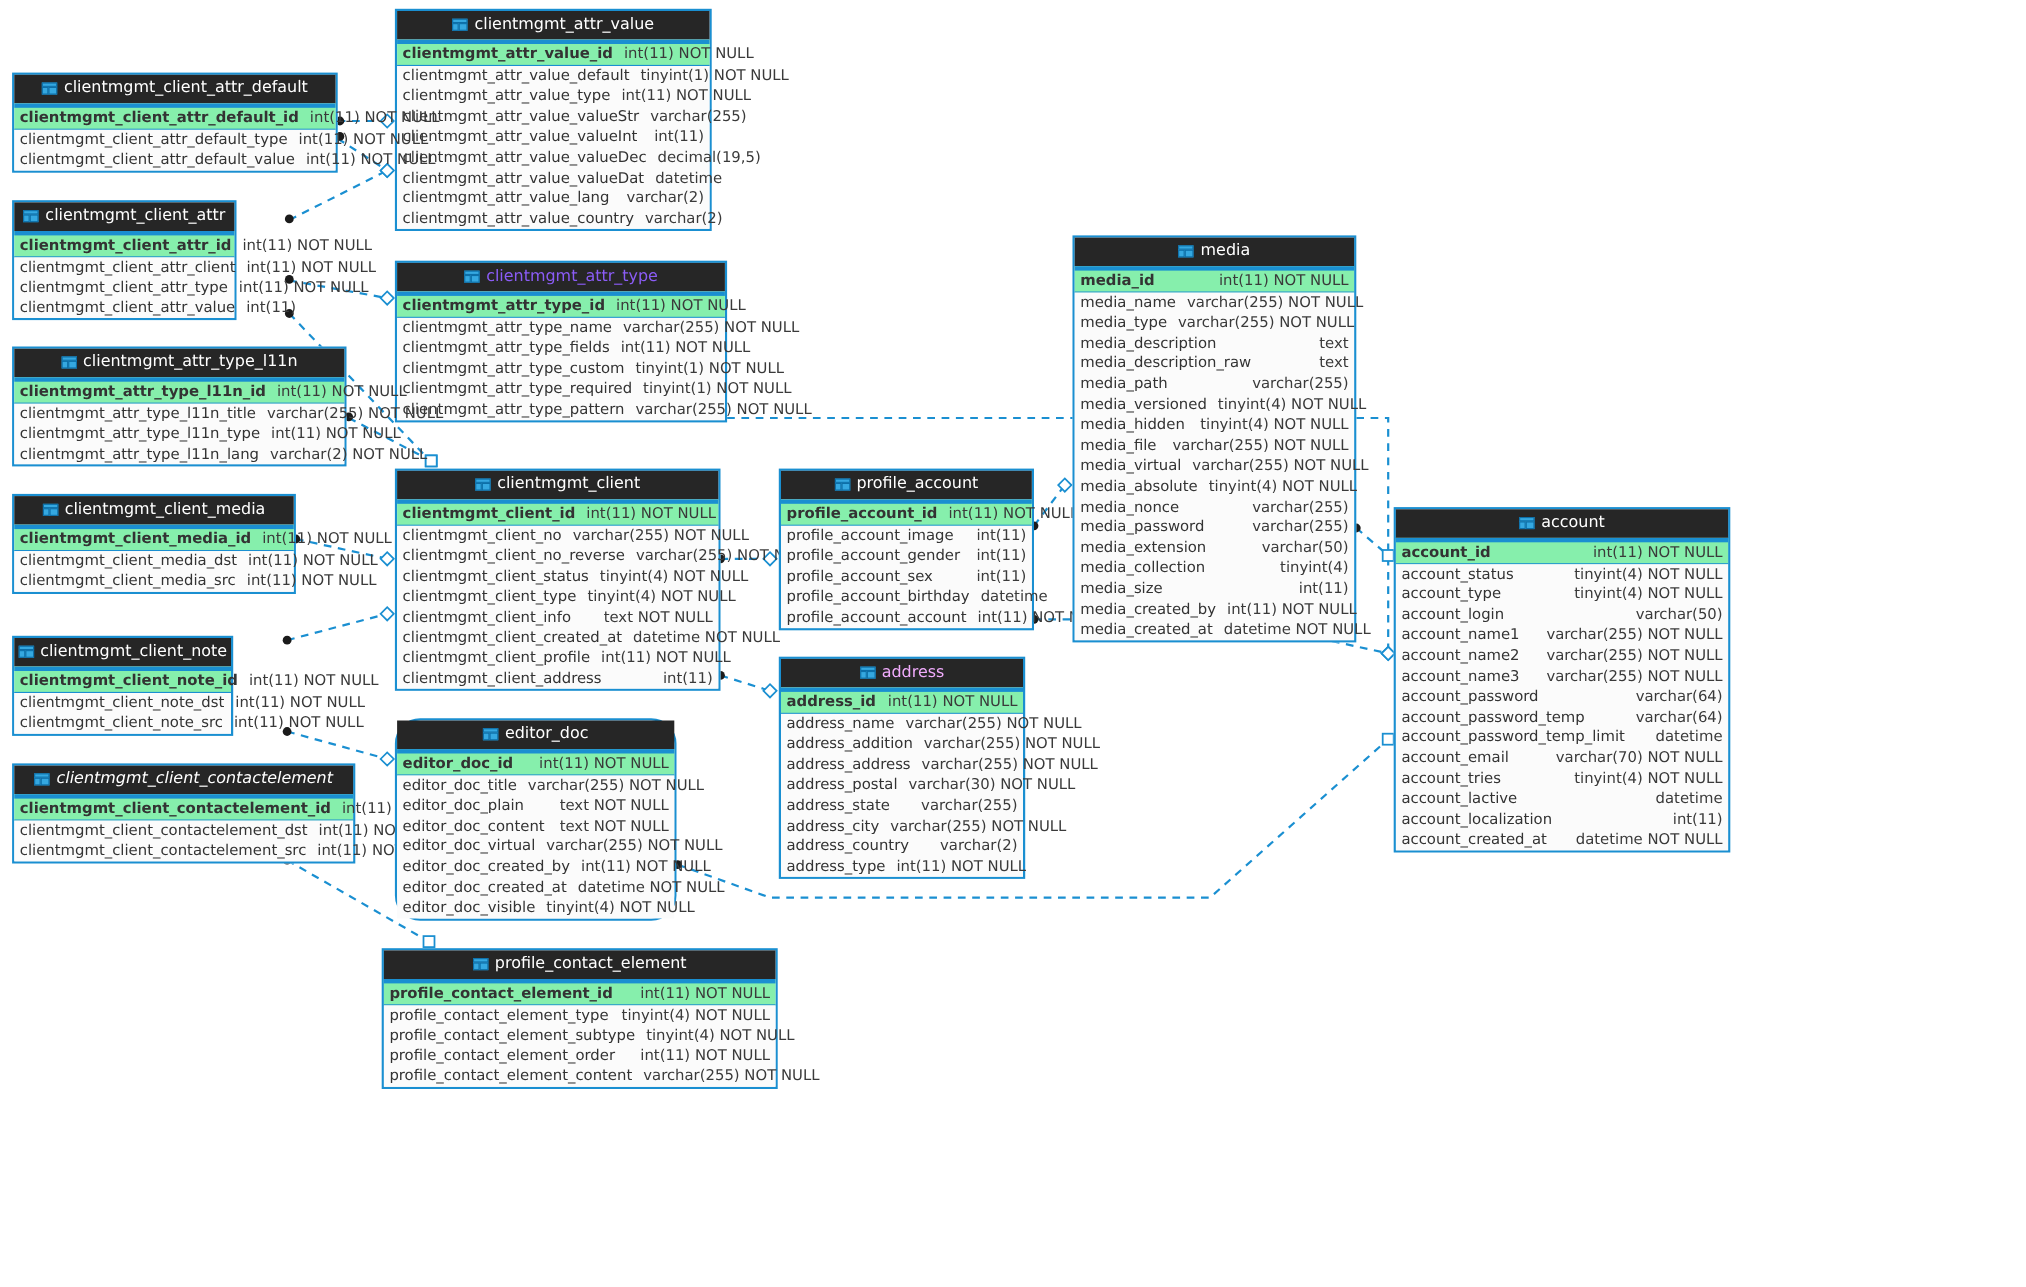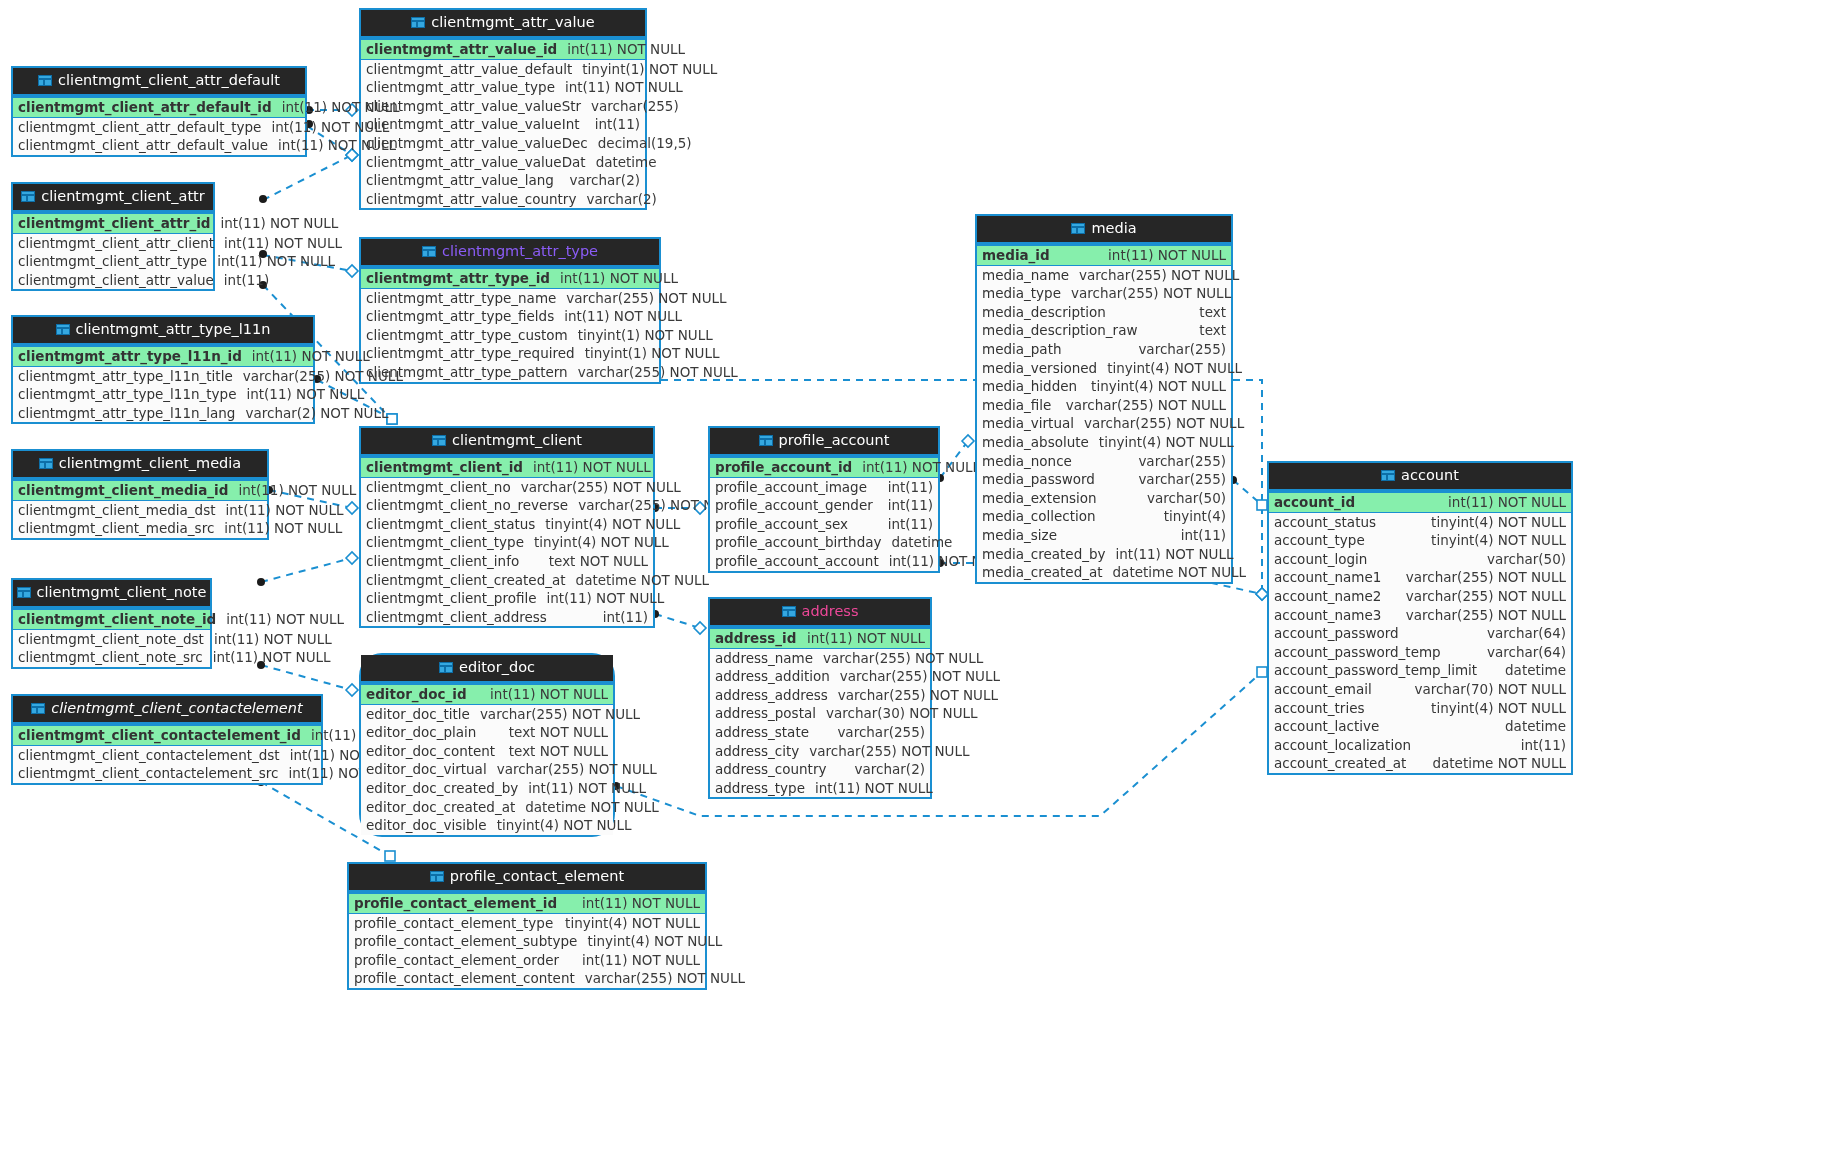--- a/index.html
+++ b/index.html
@@ -586,21 +586,21 @@
             <span class="fname">profile_account_birthday</span>
             <span class="ftype">datetime</span>
           </div>
           <div class="row">
             <span class="fname">profile_account_account</span>
             <span class="ftype">int(11) NOT NULL</span>
           </div>
         </div>
       </div>
       <div class="entity" style="left: 708px; top: 597px; width: 224px; border-color: rgb(26, 143, 209);">
-        <div class="entity-title" style="background: rgb(38, 38, 38); color: #ec4899;">
+        <div class="entity-title" style="background: rgb(38, 38, 38); color: #f0abfc;">
           <span class="tbl-icon">
             <i class="r1"></i>
             <i class="r2"></i>
             <i class="r3"></i>
           </span>
           <span>address</span>
         </div>
         <div class="pk-row" style="border-color: rgb(26, 143, 209);">
           <div class="row">
             <span class="fname">address_id</span>

